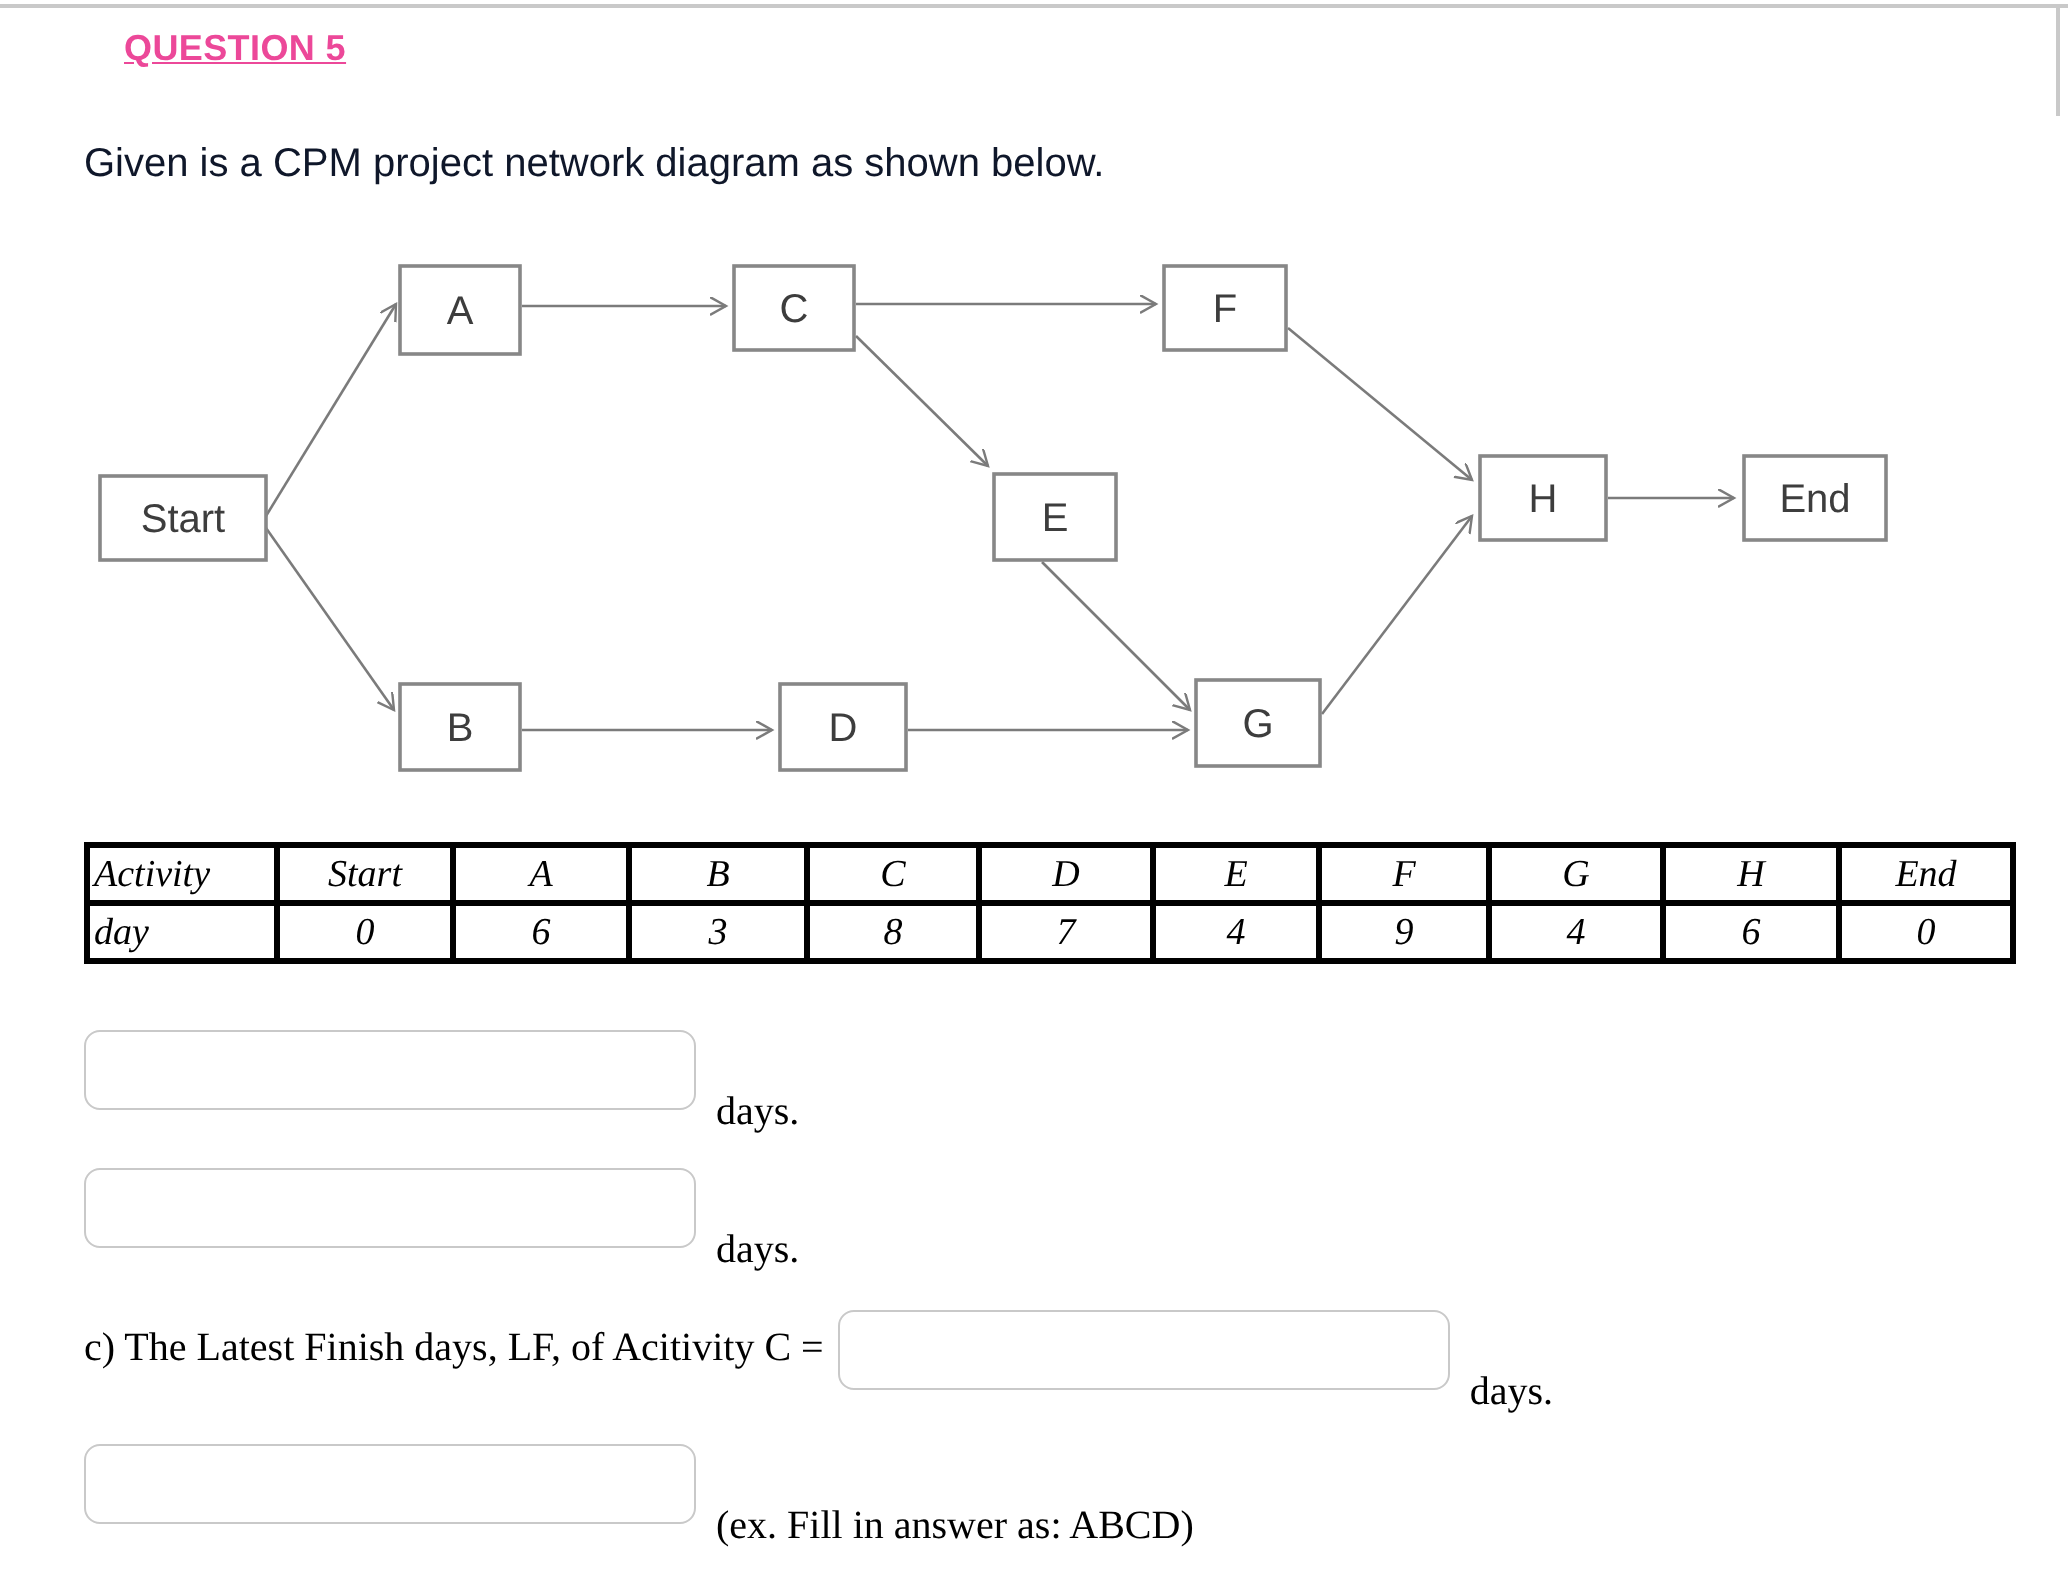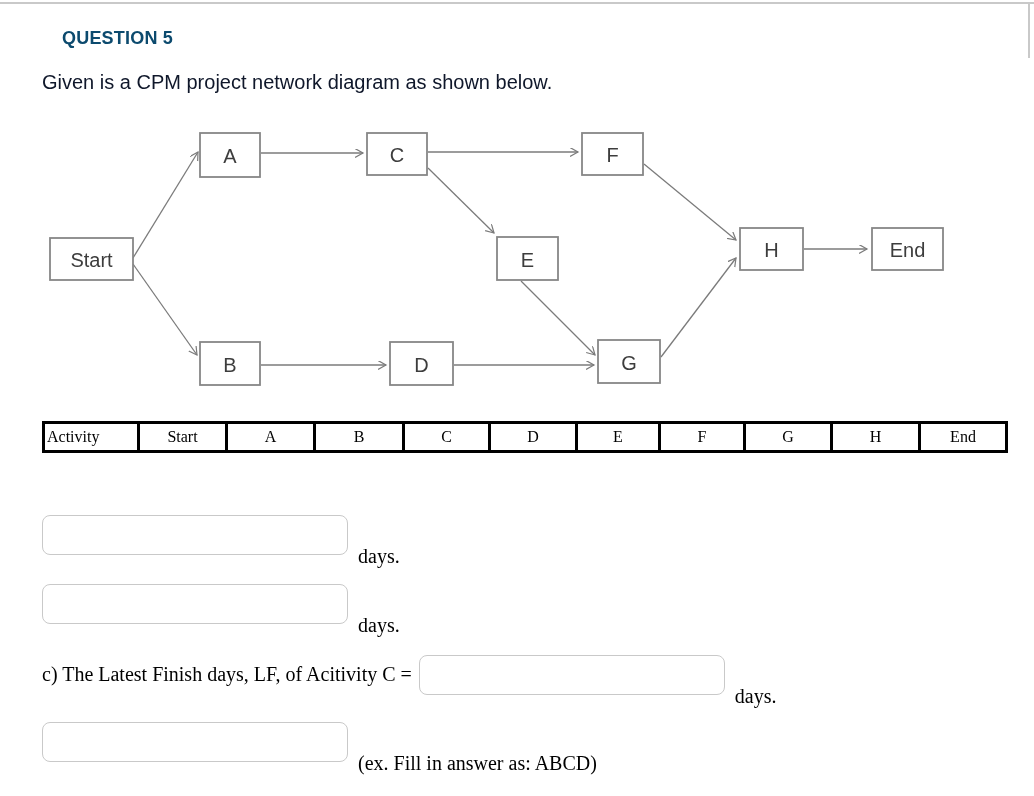--- a/index.html
+++ b/index.html
@@ -4,29 +4,29 @@
 <style>
   html,body{margin:0;padding:0;background:#fff;}
   body{width:1034px;height:796px;position:relative;overflow:hidden;
        font-family:"Liberation Sans",sans-serif;color:#000;}
 
   .panel-top-border{position:absolute;left:0;top:2px;width:1034px;height:2px;
        background:#c9c9c9;}
   .panel-right-border{position:absolute;left:1028px;top:2px;width:2px;height:56px;
        background:#c9c9c9;}
 
-  .q-header{position:absolute;left:62px;top:28px;font-size:18px;font-weight:bold;
-       color:#0c4a6e;letter-spacing:.2px;}
+  .q-header{position:absolute;left:62px;top:14px;font-size:18px;font-weight:bold;
+       color:#ec4899;letter-spacing:.2px;text-decoration:underline;}
   .intro{position:absolute;left:42px;top:71px;font-size:20px;color:#0f172a;}
 
   svg.diagram{position:absolute;left:0;top:0;filter:blur(.3px);}
   svg.diagram text{font-family:"Liberation Sans",sans-serif;fill:#3d3d3d;font-size:20px;}
 
   table.cpm{position:absolute;left:42px;top:421px;border-collapse:collapse;
-       font-family:"Liberation Serif",serif;font-size:16px;table-layout:fixed;}
+       font-family:"Liberation Serif",serif;font-size:19px;table-layout:fixed;font-style:italic;}
   table.cpm td{border:3px solid #000;height:26px;text-align:center;padding:0;
        vertical-align:middle;line-height:1;}
   table.cpm td.rowhead{text-align:left;padding-left:2px;}
 
   .q-row{position:absolute;left:42px;height:43px;display:flex;align-items:center;
        font-family:"Liberation Serif",serif;font-size:20px;white-space:nowrap;}
   .q-row .lbl{margin-right:7px;}
   .q-input{width:306px;height:40px;border:1px solid #c9c9c9;border-radius:8px;
        background:#fff;box-sizing:border-box;outline:none;
        font-family:"Liberation Serif",serif;font-size:18px;padding:0 8px;}
@@ -105,20 +105,33 @@
     <td>A</td>
     <td>B</td>
     <td>C</td>
     <td>D</td>
     <td>E</td>
     <td>F</td>
     <td>G</td>
     <td>H</td>
     <td>End</td>
   </tr>
+  <tr>
+    <td class="rowhead">day</td>
+    <td>0</td>
+    <td>6</td>
+    <td>3</td>
+    <td>8</td>
+    <td>7</td>
+    <td>4</td>
+    <td>9</td>
+    <td>4</td>
+    <td>6</td>
+    <td>0</td>
+  </tr>
 </tbody>
   </table>
 
 <div class="q-row" style="top:513px">
   <input class="q-input" type="text" value="" style="">
   <span class="suffix">days.</span>
 </div>
 
 <div class="q-row" style="top:582px">
   <input class="q-input" type="text" value="" style="">

